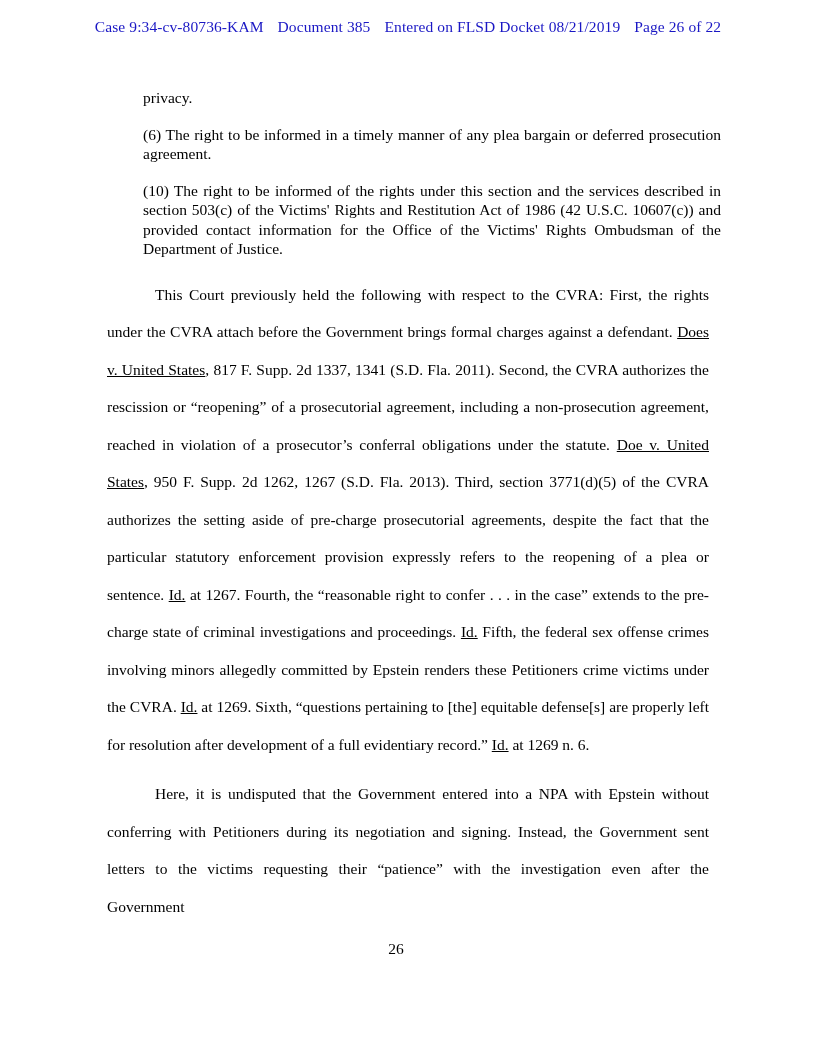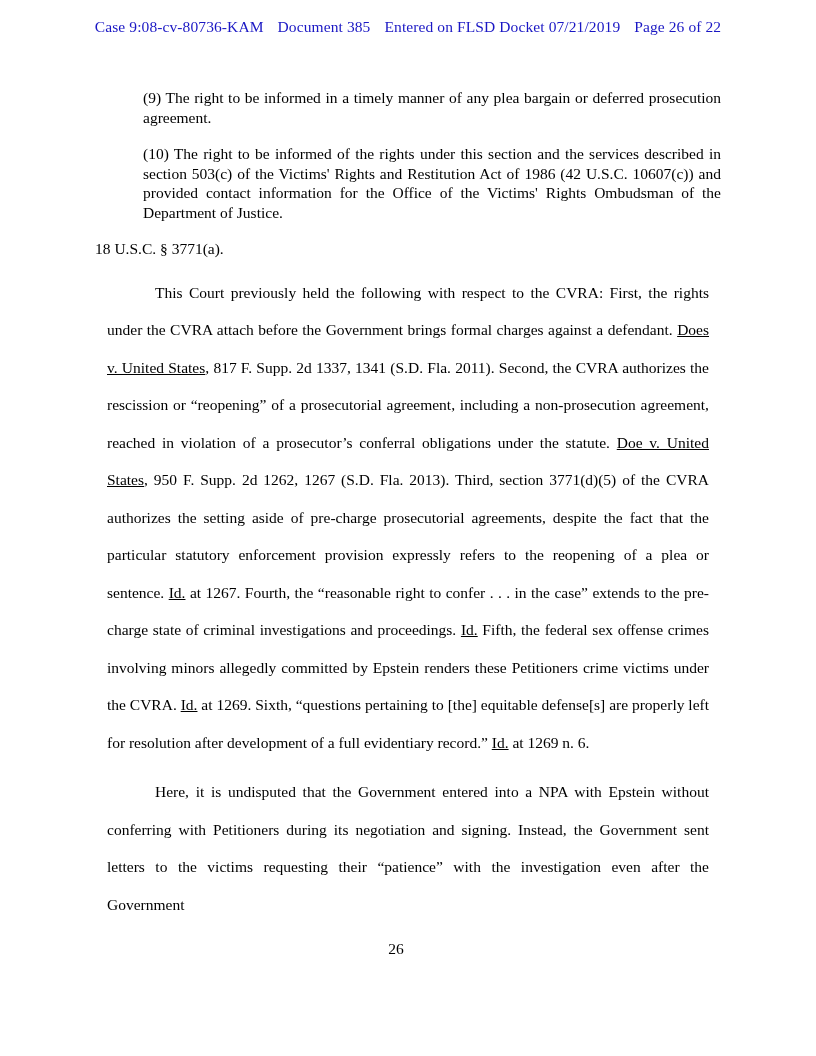--- a/index.html
+++ b/index.html
@@ -76,31 +76,31 @@
     text-align: center;
     font-size: 15.5px;
   }
 </style>
 </head>
 <body>
 
 <div class="page">
 
   <div class="header-stamp">
-    <span>Case 9:08-cv-80736-KAM</span><span>Document 385</span><span>Entered on FLSD Docket 07/21/2019</span><span>Page 26 of 22</span>
+    <span>Case 9:34-cv-80736-KAM</span><span>Document 385</span><span>Entered on FLSD Docket 08/21/2019</span><span>Page 26 of 22</span>
   </div>
 
   <div class="body-area">
 
+    <div class="indent-block">privacy.</div>
 
-    <div class="indent-block">(9) The right to be informed in a timely manner of any plea bargain or deferred prosecution agreement.</div>
+    <div class="indent-block">(6) The right to be informed in a timely manner of any plea bargain or deferred prosecution agreement.</div>
 
     <div class="indent-block">(10) The right to be informed of the rights under this section and the services described in section 503(c) of the Victims' Rights and Restitution Act of 1986 (42 U.S.C. 10607(c)) and provided contact information for the Office of the Victims' Rights Ombudsman of the Department of Justice.</div>
 
-    <div class="flush">18 U.S.C. § 3771(a).</div>
 
     <p class="para"><span>This Court previously held the following with respect to the CVRA:  First, the rights under the CVRA attach before the Government brings formal charges against a defendant.  </span><u>Does v. United States</u><span>, 817 F. Supp. 2d 1337, 1341 (S.D. Fla. 2011).  Second, the CVRA authorizes the rescission or “reopening” of a prosecutorial agreement, including a non-prosecution agreement, reached in violation of a prosecutor’s conferral obligations under the statute. </span><u>Doe v. United States</u><span>, 950 F. Supp. 2d 1262, 1267 (S.D. Fla. 2013).  Third, section 3771(d)(5) of the CVRA authorizes the setting aside of pre-charge prosecutorial agreements, despite the fact that the particular statutory enforcement provision expressly refers to the reopening of a plea or sentence. </span><u>Id.</u><span> at 1267.  Fourth, the “reasonable right to confer . . . in the case” extends to the pre-charge state of criminal investigations and proceedings.  </span><u>Id.</u><span> Fifth, the federal sex offense crimes involving minors allegedly committed by Epstein renders these Petitioners crime victims under the CVRA.  </span><u>Id.</u><span> at 1269.  Sixth, “questions pertaining to [the] equitable defense[s] are properly left for resolution after development of a full evidentiary record.” </span><u>Id.</u><span> at 1269 n. 6.</span></p>
 
     <p class="para">Here, it is undisputed that the Government entered into a NPA with Epstein without conferring with Petitioners during its negotiation and signing.  Instead, the Government sent letters to the victims requesting their “patience” with the investigation even after the Government</p>
 
   </div>
 
   <div class="page-number">26</div>
 
 </div>

